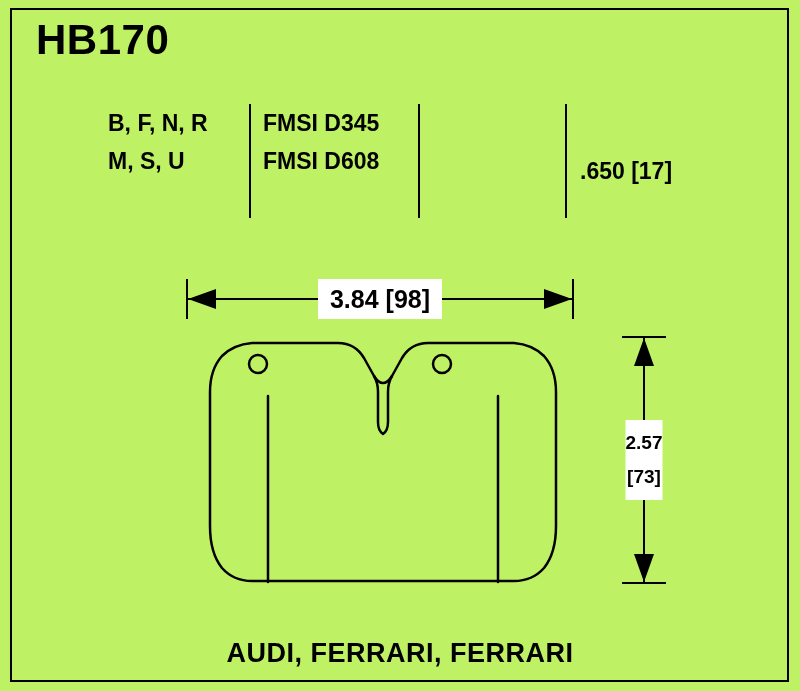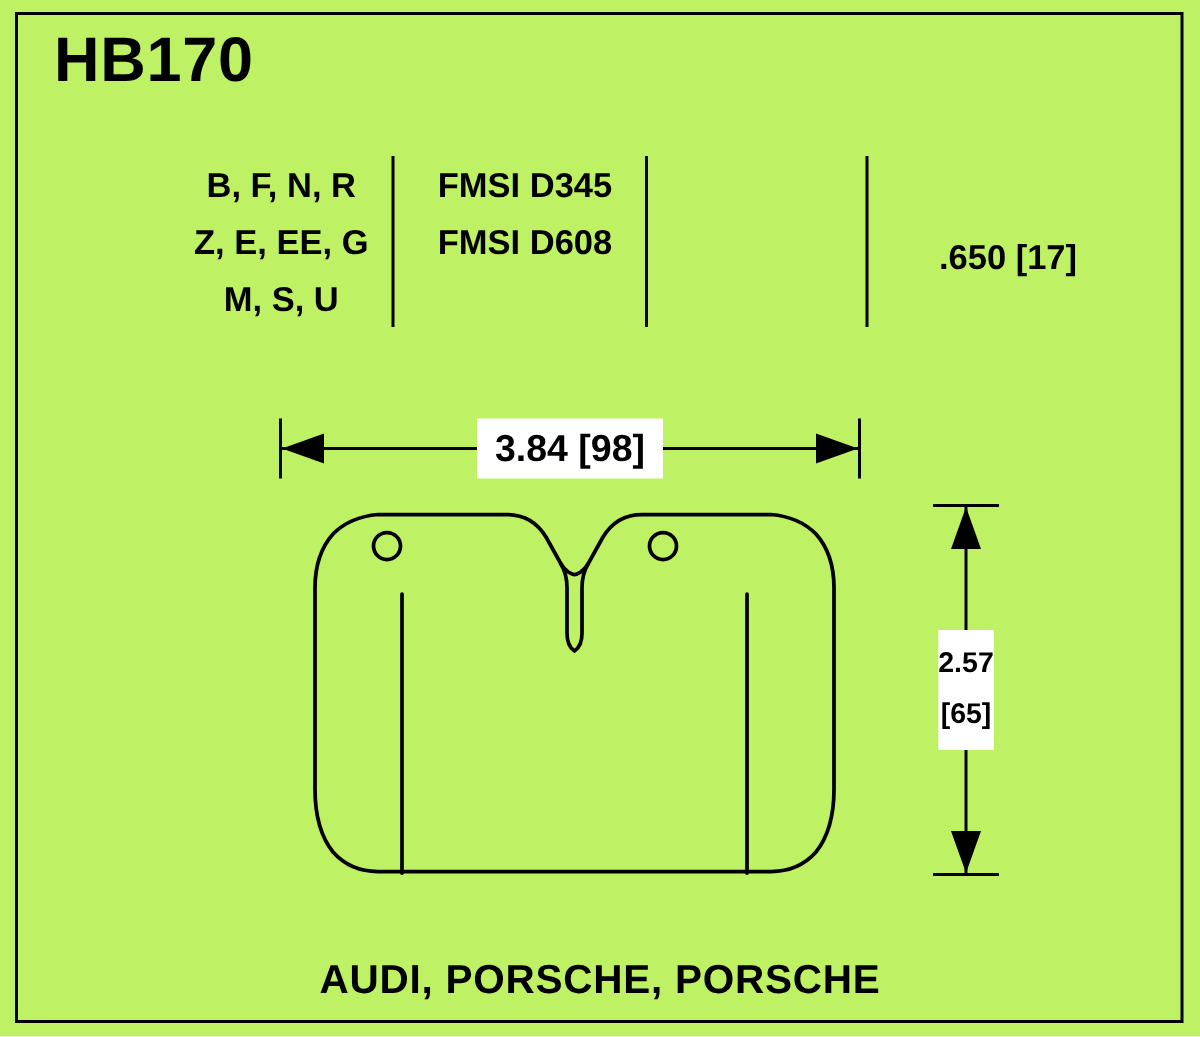--- a/index.html
+++ b/index.html
@@ -32,25 +32,24 @@
     left: 36px;
     top: 16px;
     font-size: 42px;
     font-weight: bold;
     letter-spacing: 0.5px;
     color: #000000;
   }
   
   .spec-table {
     position: absolute;
-    left: 120px;
+    left: 108px;
     top: 104px;
     width: 592px;
     height: 114px;
-    text-align: center;
   }
   .vline {
     position: absolute;
     width: 2px;
     background: #000000;
     top: 0;
     height: 114px;
   }
   .vline.v1 { left: 141px; }
   .vline.v2 { left: 310px; }
@@ -213,21 +212,20 @@
 
   <div class="part-number">HB170</div>
 
   <div class="spec-table">
     <div class="vline v1"></div>
     <div class="vline v2"></div>
     <div class="vline v3"></div>
 
     <div class="col col-compounds">
       <div class="row">B, F, N, R</div>
-      <div class="row">Z, E, EE, G</div>
       <div class="row">M, S, U</div>
     </div>
 
     <div class="col col-fmsi">
       <div class="row">FMSI  D345</div>
       <div class="row">FMSI  D608</div>
     </div>
 
     <div class="col col-thickness">
       <div class="row">.650  [17]</div>
@@ -244,21 +242,21 @@
   </div>
 
   <div class="dim-height">
     <div class="tick top"></div>
     <div class="tick bottom"></div>
     <div class="line"></div>
     <div class="arrow-up"></div>
     <div class="arrow-down"></div>
     <div class="label">
       <div>2.57</div>
-      <div>[65]</div>
+      <div>[73]</div>
     </div>
   </div>
 
   <div class="pad-drawing">
     <svg width="410" height="262" viewBox="0 0 410 262" xmlns="http://www.w3.org/2000/svg">
       <g fill="none" stroke="#000000" stroke-width="2.5" stroke-linejoin="round" stroke-linecap="round">
         <path d="M 44 26
                  C 52 18, 62 14, 74 13
                  L 160 13
                  C 172 13, 180 18, 186 28
@@ -286,15 +284,15 @@
                  L 210 62
                  C 210 56, 211 51, 214 46"></path>
         <line x1="90" y1="66" x2="90" y2="252"></line>
         <line x1="320" y1="66" x2="320" y2="252"></line>
         <circle cx="80" cy="34" r="9"></circle>
         <circle cx="264" cy="34" r="9"></circle>
       </g>
     </svg>
   </div>
 
-  <div class="vehicles">AUDI, PORSCHE, PORSCHE</div>
+  <div class="vehicles">AUDI, FERRARI, FERRARI</div>
 
 </div>
 
 </body></html>

